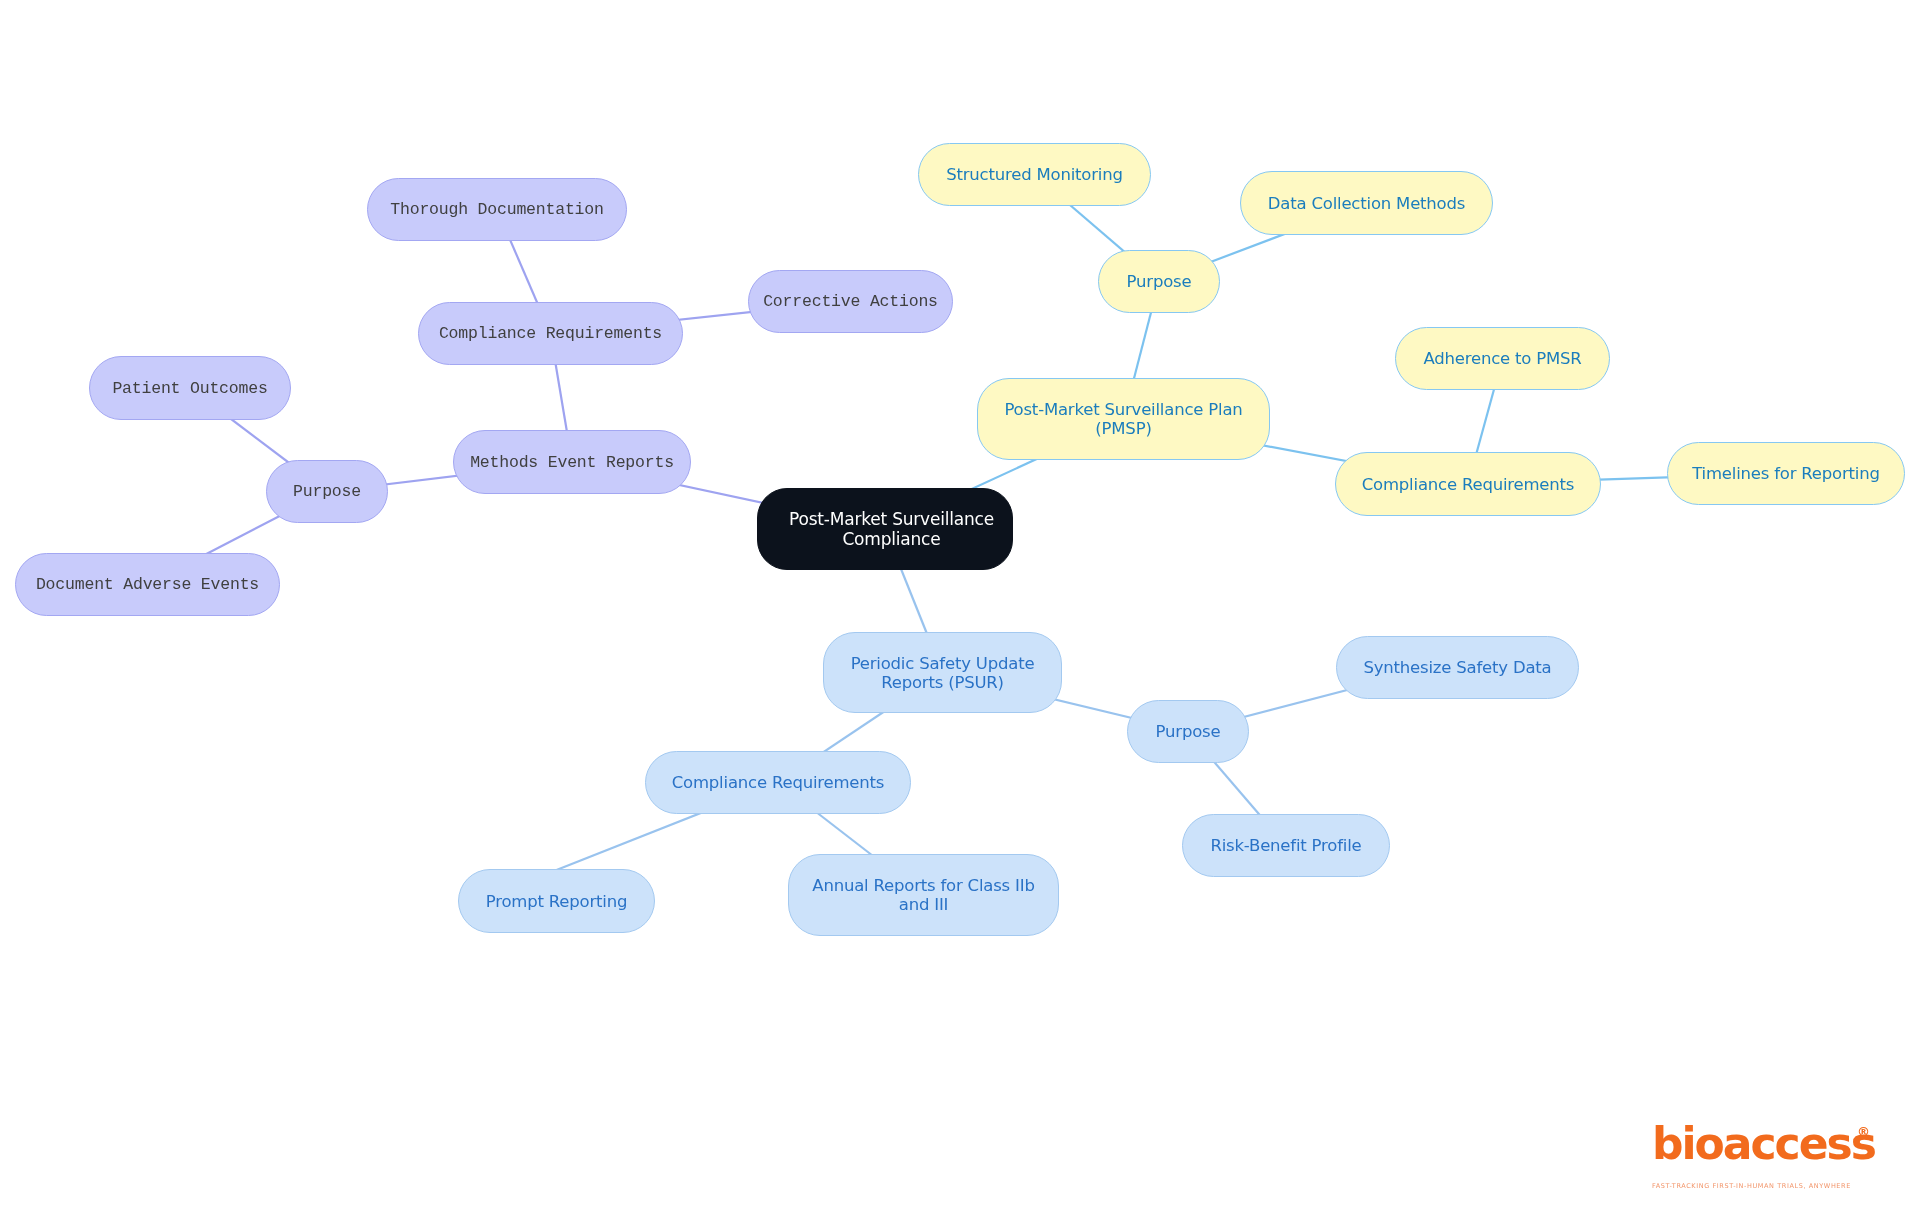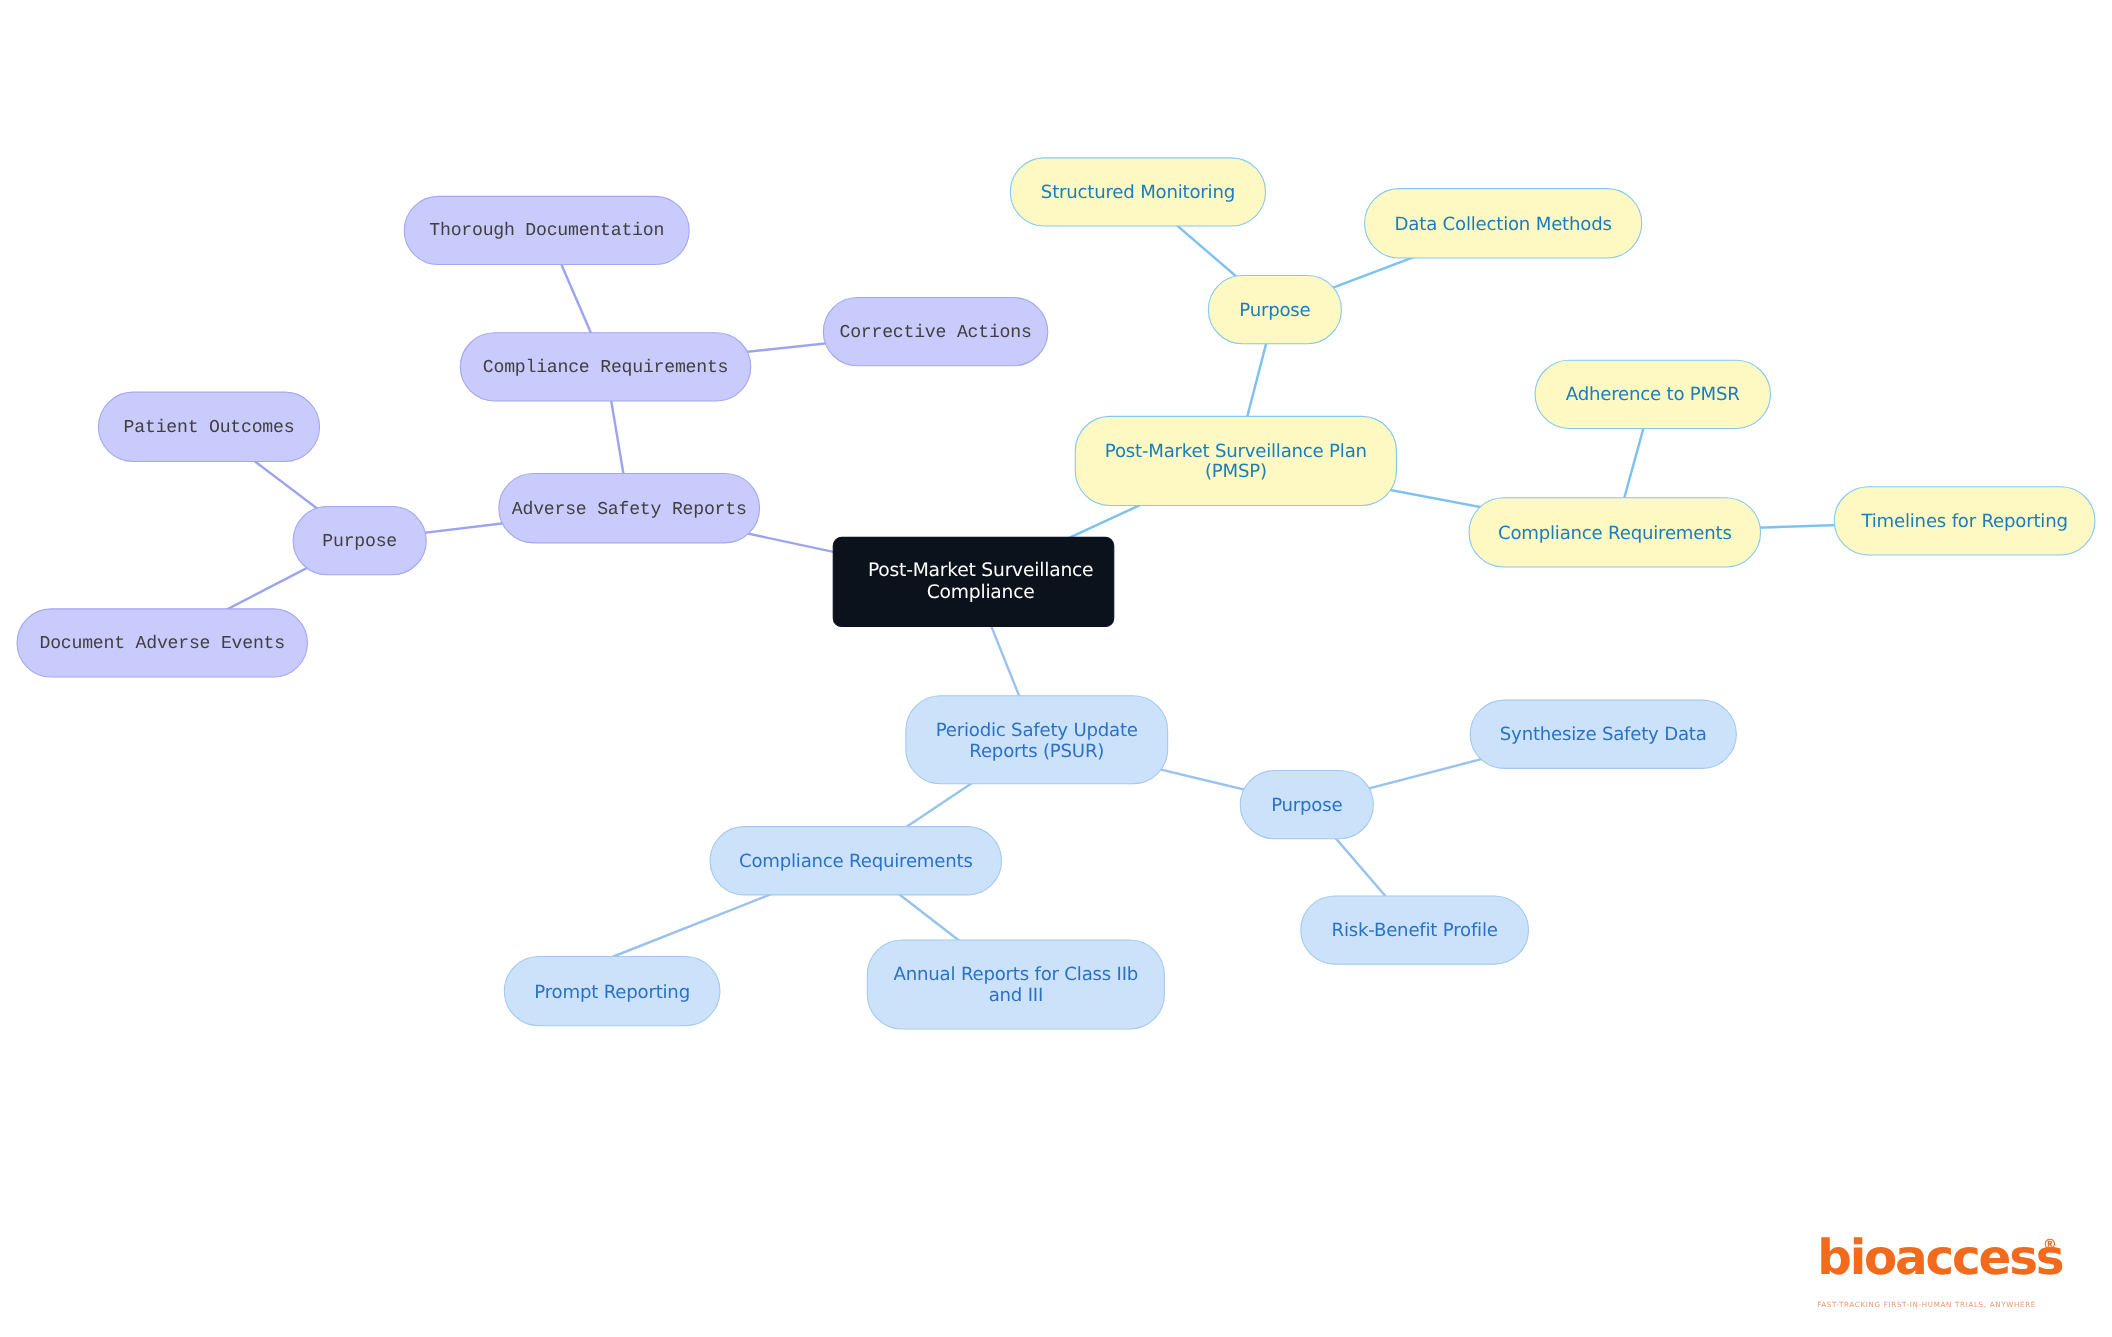--- a/index.html
+++ b/index.html
@@ -6,21 +6,21 @@
   body { width:1920px; height:1215px; background:#ffffff; position:relative; overflow:hidden;
          font-family:"DejaVu Sans", sans-serif; }
   #edges { position:absolute; left:0; top:0; width:1920px; height:1215px; }
   .node { position:absolute; box-sizing:border-box; display:flex; align-items:center; justify-content:center;
           text-align:center; border-radius:32px; font-size:16.5px; line-height:19px; letter-spacing:-0.2px;
           border:1.5px solid; padding:0 10px; }
   .node span { display:block; }
   .violet { background:#c8cbfb; border-color:#a3a7f2; color:#404040;font-family:Liberation Mono, monospace; }
   .sky    { background:#fef9c3; border-color:#86c8f2; color:#1b7dbd; }
   .pale   { background:#cce2fa; border-color:#a3c9f0; color:#2a72c6; }
-  .root   { background:#0c121c; border-color:#0c121c; color:#ffffff; border-radius:8px; font-size:17px; line-height:20px;padding-left:23px; }
+  .root   { background:#0c121c; border-color:#0c121c; color:#ffffff; border-radius:30px; font-size:17px; line-height:20px;padding-left:23px; }
   .logo { position:absolute; left:1652px; top:1122px; width:220px; }
   .logo-word { font-family:"DejaVu Sans", sans-serif; font-weight:bold; color:#f26b1d; font-size:44px; letter-spacing:-2px; line-height:44px; }
   .logo-reg { position:absolute; left:205px; top:2px; font-size:13px; color:#f26b1d; font-weight:bold; }
   .logo-tag { font-size:6.5px; color:#f2956a; letter-spacing:0.6px; margin-top:16px; white-space:nowrap; }
 </style>
 </head>
 <body>
 
 <svg id="edges" xmlns="http://www.w3.org/2000/svg">
     <line x1="885" y1="529" x2="572" y2="462" stroke="#9ea3f0" stroke-width="2.2"></line>
@@ -47,21 +47,21 @@
   </svg>
 <div id="nodes">
     <div class="node root" style="left: 757px; top: 488px; width: 256px; height: 82px;">
       <div>
         <span>Post-Market Surveillance</span>
         <span>Compliance</span>
       </div>
     </div>
     <div class="node violet" style="left: 453px; top: 430px; width: 238px; height: 64px;">
       <div>
-        <span>Adverse Safety Reports</span>
+        <span>Methods Event Reports</span>
       </div>
     </div>
     <div class="node violet" style="left: 418px; top: 302px; width: 265px; height: 63px;">
       <div>
         <span>Compliance Requirements</span>
       </div>
     </div>
     <div class="node violet" style="left: 367px; top: 178px; width: 260px; height: 63px;">
       <div>
         <span>Thorough Documentation</span>

